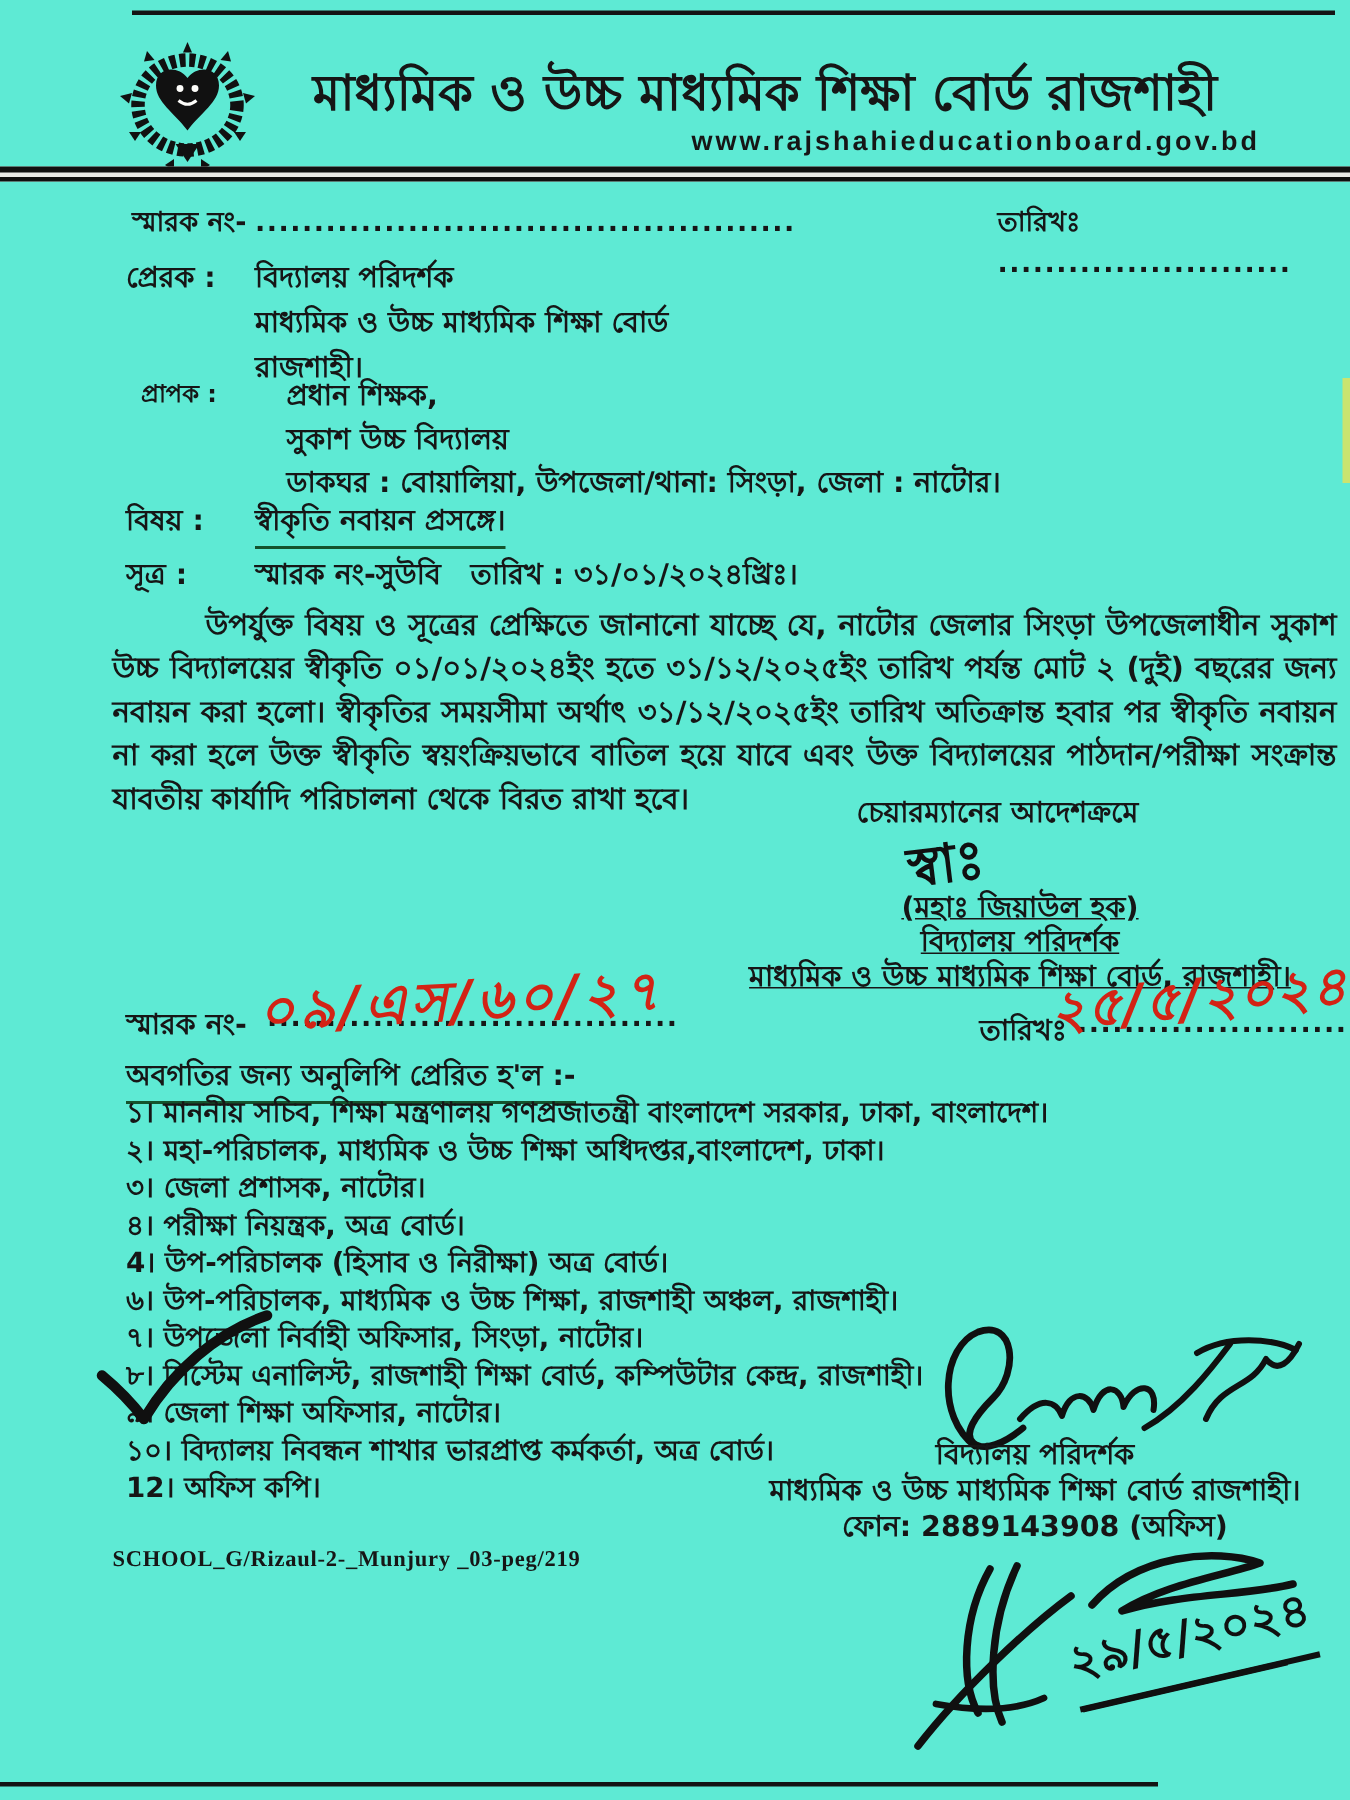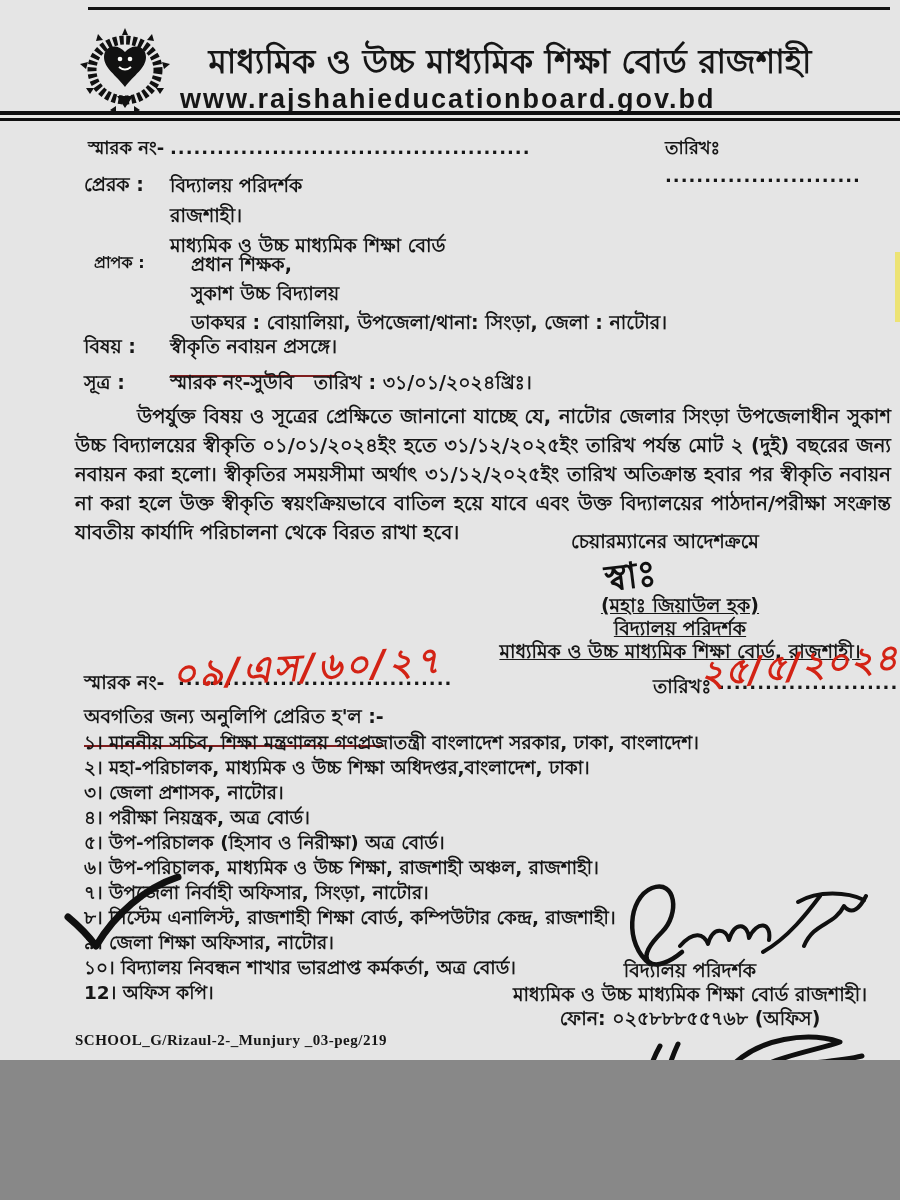--- a/index.html
+++ b/index.html
@@ -1,24 +1,24 @@
 <!DOCTYPE html>
 <html><head>
 <meta charset="utf-8">
 <style>
   * { margin:0; padding:0; box-sizing:border-box; }
   html,body { background:#888; }
   #page {
-    position:relative; width:900px; height:1060px; margin:0 auto;
-    background:#e5e5e5; overflow:hidden;
+    position:relative; width:900px; height:1200px; margin:0 auto;
+    background:#5eead4; overflow:hidden;
     font-family:"DejaVu Sans", sans-serif; color:#161616;
   }
   .abs { position:absolute; }
   .b { font-weight:700; }
-  .ul { border-bottom:2px solid #7f1d1d; padding-bottom:11px; }
+  .ul { border-bottom:2px solid #14532d; padding-bottom:0; }
   .line { background:#141414; }
   .dots { letter-spacing:1px; font-weight:700; }
   .redink { color:#d32315; font-weight:700; font-style:italic; }
   .handblack { color:#101010; font-weight:700; }
   svg { display:block; }
   .sigpath { fill:none; stroke:#101010; stroke-linecap:round; stroke-linejoin:round; }
 </style>
 </head>
 <body>
 
@@ -44,40 +44,40 @@
       <path d="M53,26 C46,17 32,19 32,31 C32,42 44,49 53,61 C62,49 74,42 74,31 C74,19 60,17 53,26 Z" fill="#111"></path>
       <circle cx="48" cy="33" r="2.3" fill="#fdfdfa"></circle>
       <circle cx="58" cy="33" r="2.3" fill="#fdfdfa"></circle>
       <path d="M47,41 Q53,46 59,41" stroke="#fdfdfa" stroke-width="2" fill="none"></path>
       <path d="M45,70 L53,82 L61,70" fill="#111"></path>
     </svg>
   </div>
 
   <div class="abs b" style="left:180px; top:36px; width:660px; font-size:33px; text-align:center;">মাধ্যমিক ও উচ্চ মাধ্যমিক শিক্ষা বোর্ড রাজশাহী</div>
 
-  <div class="abs b" style="left:180px; top:84px; width:660px; font-size:27px; letter-spacing:2px; text-align:left; font-family:'Liberation Sans', sans-serif;">www.rajshahieducationboard.gov.bd</div>
+  <div class="abs b" style="left:180px; top:84px; width:660px; font-size:18px; letter-spacing:2px; text-align:right; font-family:'Liberation Sans', sans-serif;">www.rajshahieducationboard.gov.bd</div>
 
   <div class="abs" style="left:0; top:111px; width:900px; height:10px; border-top:4px solid #101010; border-bottom:3px solid #101010; background:#e9e9e6;"></div>
 
   <div class="abs" style="right:0; top:252px; width:5px; height:70px; background:#efe14e; opacity:.75;"></div>
 
   <div class="abs" style="left:88px; top:134px; font-size:18px;">
     <span class="b">স্মারক নং-</span>
     <span class="dots">..............................................</span>
   </div>
   <div class="abs" style="left:665px; top:134px; font-size:18px;">
     <span class="b">তারিখঃ</span>
     <span class="dots">.........................</span>
   </div>
 
   <div class="abs b" style="left:84px; top:170px; font-size:19px;">প্রেরক :</div>
   <div class="abs b" style="left:170px; top:170px; font-size:19px; line-height:30px;">
     <div>বিদ্যালয় পরিদর্শক</div>
+    <div>মাধ্যমিক ও উচ্চ মাধ্যমিক শিক্ষা বোর্ড</div>
     <div>রাজশাহী।</div>
-    <div>মাধ্যমিক ও উচ্চ মাধ্যমিক শিক্ষা বোর্ড</div>
   </div>
 
   <div class="abs b" style="left:94px; top:250px; font-size:16px;">প্রাপক :</div>
   <div class="abs b" style="left:170px; top:250px; font-size:19px; line-height:29px;margin-left:21px;">
     <div>প্রধান শিক্ষক,</div>
     <div>সুকাশ উচ্চ বিদ্যালয়</div>
     <div>ডাকঘর : বোয়ালিয়া, উপজেলা/থানা: সিংড়া, জেলা : নাটোর।</div>
   </div>
 
   <div class="abs b" style="left:84px; top:332px; font-size:19px;">বিষয় :</div>
@@ -106,21 +106,21 @@
   <div class="abs dots" style="left:718px; top:672px; font-size:18px;">.........................</div>
   <div class="abs redink" style="left:700px; top:638px; font-size:36px; letter-spacing:1px; transform:rotate(-5deg);">২৫/৫/২০২৪</div>
 
   <div class="abs b ul" style="left:84px; top:702px; font-size:19px;">অবগতির জন্য অনুলিপি প্রেরিত হ'ল :-</div>
 
   <div class="abs b" style="left:84px; top:730px; width:640px; font-size:18.5px; line-height:25px;">
     <div>১। মাননীয় সচিব, শিক্ষা মন্ত্রণালয় গণপ্রজাতন্ত্রী বাংলাদেশ সরকার, ঢাকা, বাংলাদেশ।</div>
     <div>২। মহা-পরিচালক, মাধ্যমিক ও উচ্চ শিক্ষা অধিদপ্তর,বাংলাদেশ, ঢাকা।</div>
     <div>৩। জেলা প্রশাসক, নাটোর।</div>
     <div>৪। পরীক্ষা নিয়ন্ত্রক, অত্র বোর্ড।</div>
-    <div>৫। উপ-পরিচালক (হিসাব ও নিরীক্ষা) অত্র বোর্ড।</div>
+    <div>4। উপ-পরিচালক (হিসাব ও নিরীক্ষা) অত্র বোর্ড।</div>
     <div>৬। উপ-পরিচালক, মাধ্যমিক ও উচ্চ শিক্ষা, রাজশাহী অঞ্চল, রাজশাহী।</div>
     <div>৭। উপজেলা নির্বাহী অফিসার, সিংড়া, নাটোর।</div>
     <div>৮। সিস্টেম এনালিস্ট, রাজশাহী শিক্ষা বোর্ড, কম্পিউটার কেন্দ্র, রাজশাহী।</div>
     <div>৯। জেলা শিক্ষা অফিসার, নাটোর।</div>
     <div>১০। বিদ্যালয় নিবন্ধন শাখার ভারপ্রাপ্ত কর্মকর্তা, অত্র বোর্ড।</div>
     <div>12। অফিস কপি।</div>
   </div>
 
   <div class="abs" style="left:60px; top:872px;">
     <svg width="125" height="80" viewBox="0 0 125 80">
@@ -133,21 +133,21 @@
       <path class="sigpath" style="stroke-width:4.5" d="M42,82 C16,62 20,16 44,6 C68,-3 72,32 54,50 C42,62 34,74 41,80 C48,86 62,80 74,70"></path>
       <path class="sigpath" style="stroke-width:4" d="M72,64 C86,48 96,52 100,62 C105,44 118,46 121,58 C127,38 140,42 141,56 C149,38 164,40 161,58"></path>
       <path class="sigpath" style="stroke-width:4" d="M155,70 C180,56 200,30 212,14 M196,64 C206,40 226,44 236,24 C244,34 252,26 258,14"></path>
       <path class="sigpath" style="stroke-width:4" d="M190,20 C210,8 240,10 256,18"></path>
     </svg>
   </div>
 
   <div class="abs b" style="left:490px; top:958px; width:400px; text-align:center; font-size:19px; line-height:24px;">
     <div>বিদ্যালয় পরিদর্শক</div>
     <div>মাধ্যমিক ও উচ্চ মাধ্যমিক শিক্ষা বোর্ড রাজশাহী।</div>
-    <div>ফোন: ০২৫৮৮৮৫৫৭৬৮ (অফিস)</div>
+    <div>ফোন: 2889143908 (অফিস)</div>
   </div>
 
   <div class="abs b" style="left:75px; top:1032px; font-size:15px; font-family:'Liberation Serif', serif; letter-spacing:.5px;">SCHOOL_G/Rizaul-2-_Munjury _03-peg/219</div>
 
   <div class="abs" style="left:598px; top:1038px;">
     <svg width="130" height="140" viewBox="0 0 130 140">
       <path class="sigpath" style="stroke-width:5" d="M62,8 C44,40 42,82 54,104"></path>
       <path class="sigpath" style="stroke-width:5" d="M80,6 C62,44 60,88 70,110"></path>
       <path class="sigpath" style="stroke-width:5" d="M14,126 C42,90 86,48 116,26"></path>
       <path class="sigpath" style="stroke-width:4.5" d="M26,98 C48,102 76,104 98,94"></path>

